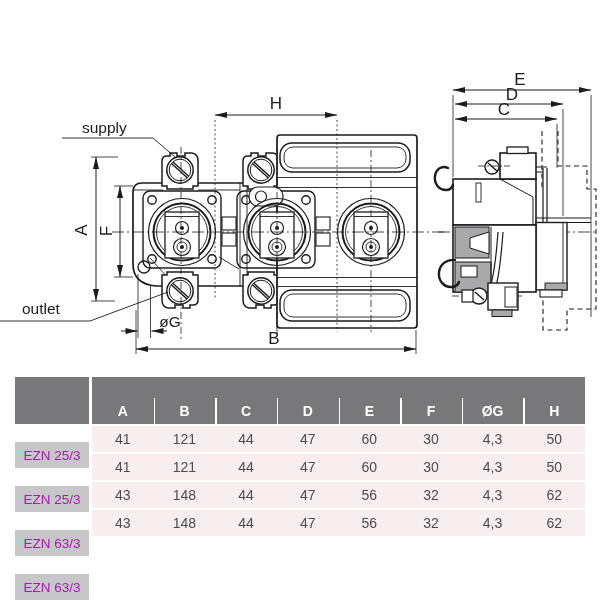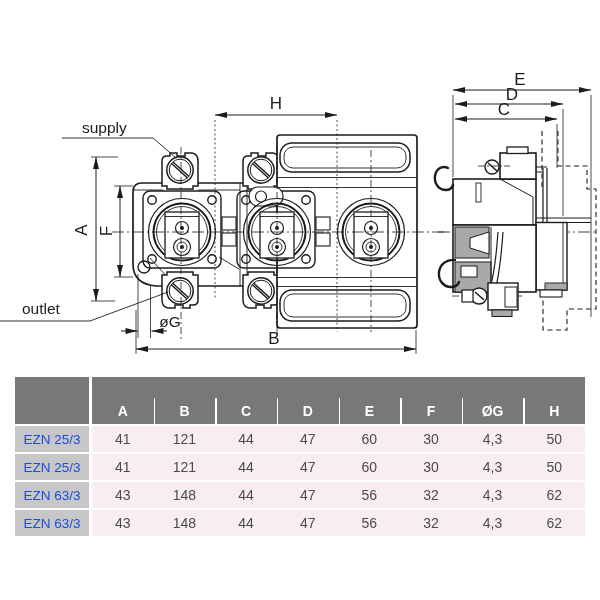--- a/index.html
+++ b/index.html
@@ -7,21 +7,21 @@
   #drawing{position:absolute;left:0;top:0;}
   svg text{font-family:"Liberation Sans",sans-serif;fill:#1c1c1e;}
   .dimtxt{font-size:17px;}
   .smalltxt{font-size:15.5px;}
   .labeltxt{font-size:15.5px;}
 
   .dimtable{position:absolute;left:15px;top:377px;width:570px;display:flex;gap:3px;}
   .col-labels{width:74px;display:flex;flex-direction:column;gap:2px;}
   .corner{height:47px;background:#78787b;}
   .rowlabel{height:26px;background:#c7c7c9;display:flex;align-items:center;justify-content:center;
-            font-size:13.5px;color:#1d4ed8;}
+            font-size:13.5px;color:#a21caf;margin-top:16px;}
   .tmain{flex:1;display:flex;flex-direction:column;gap:2px;}
   .thead{height:47px;background:#78787b;display:grid;grid-template-columns:repeat(8,1fr);}
   .th{position:relative;display:flex;align-items:flex-end;justify-content:center;color:#fff;
       font-weight:bold;font-size:14px;padding-bottom:5px;}
   .th + .th::before{content:"";position:absolute;left:0;bottom:0;width:1.5px;height:26px;background:#fff;}
   .trow{height:26px;background:#f8eef0;display:grid;grid-template-columns:repeat(8,1fr);}
   .td{display:flex;align-items:center;justify-content:center;font-size:14px;color:#4b4b4d;}
 </style>
 </head>
 <body>

